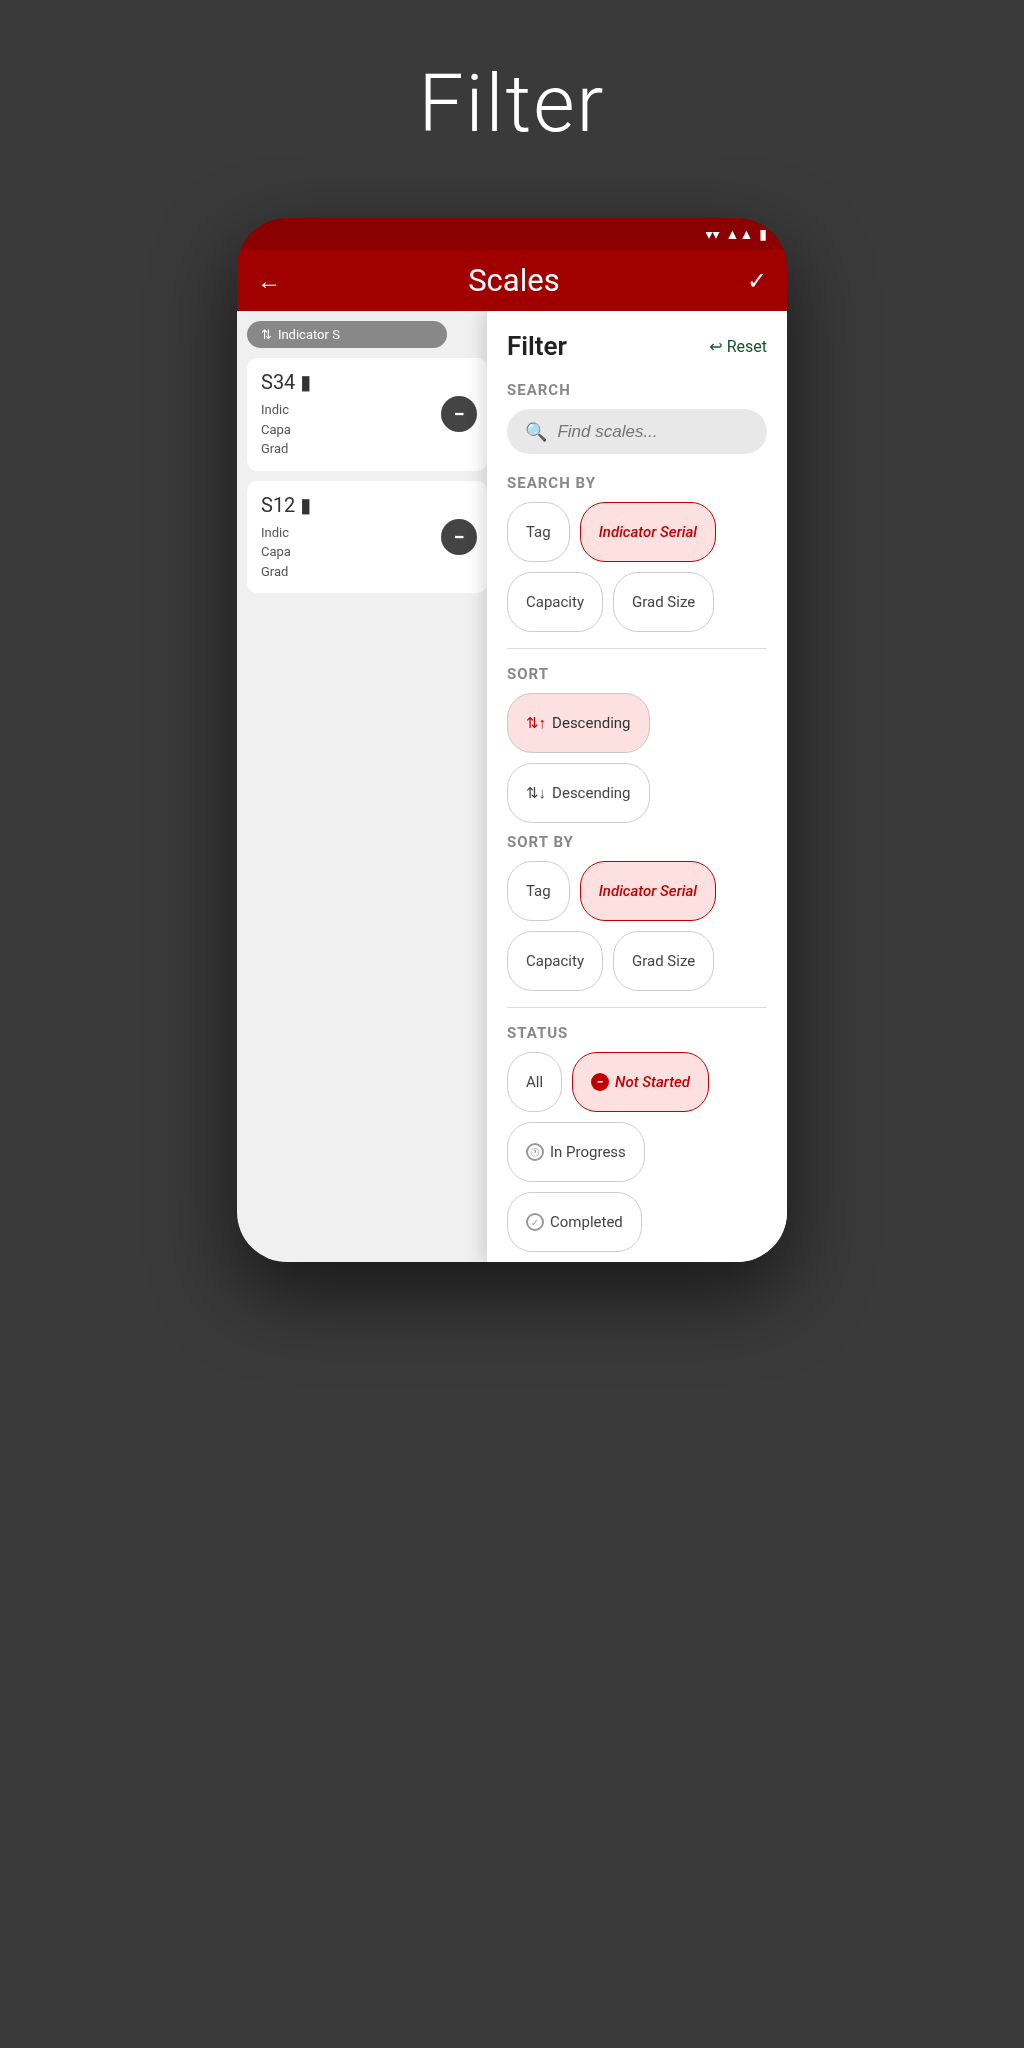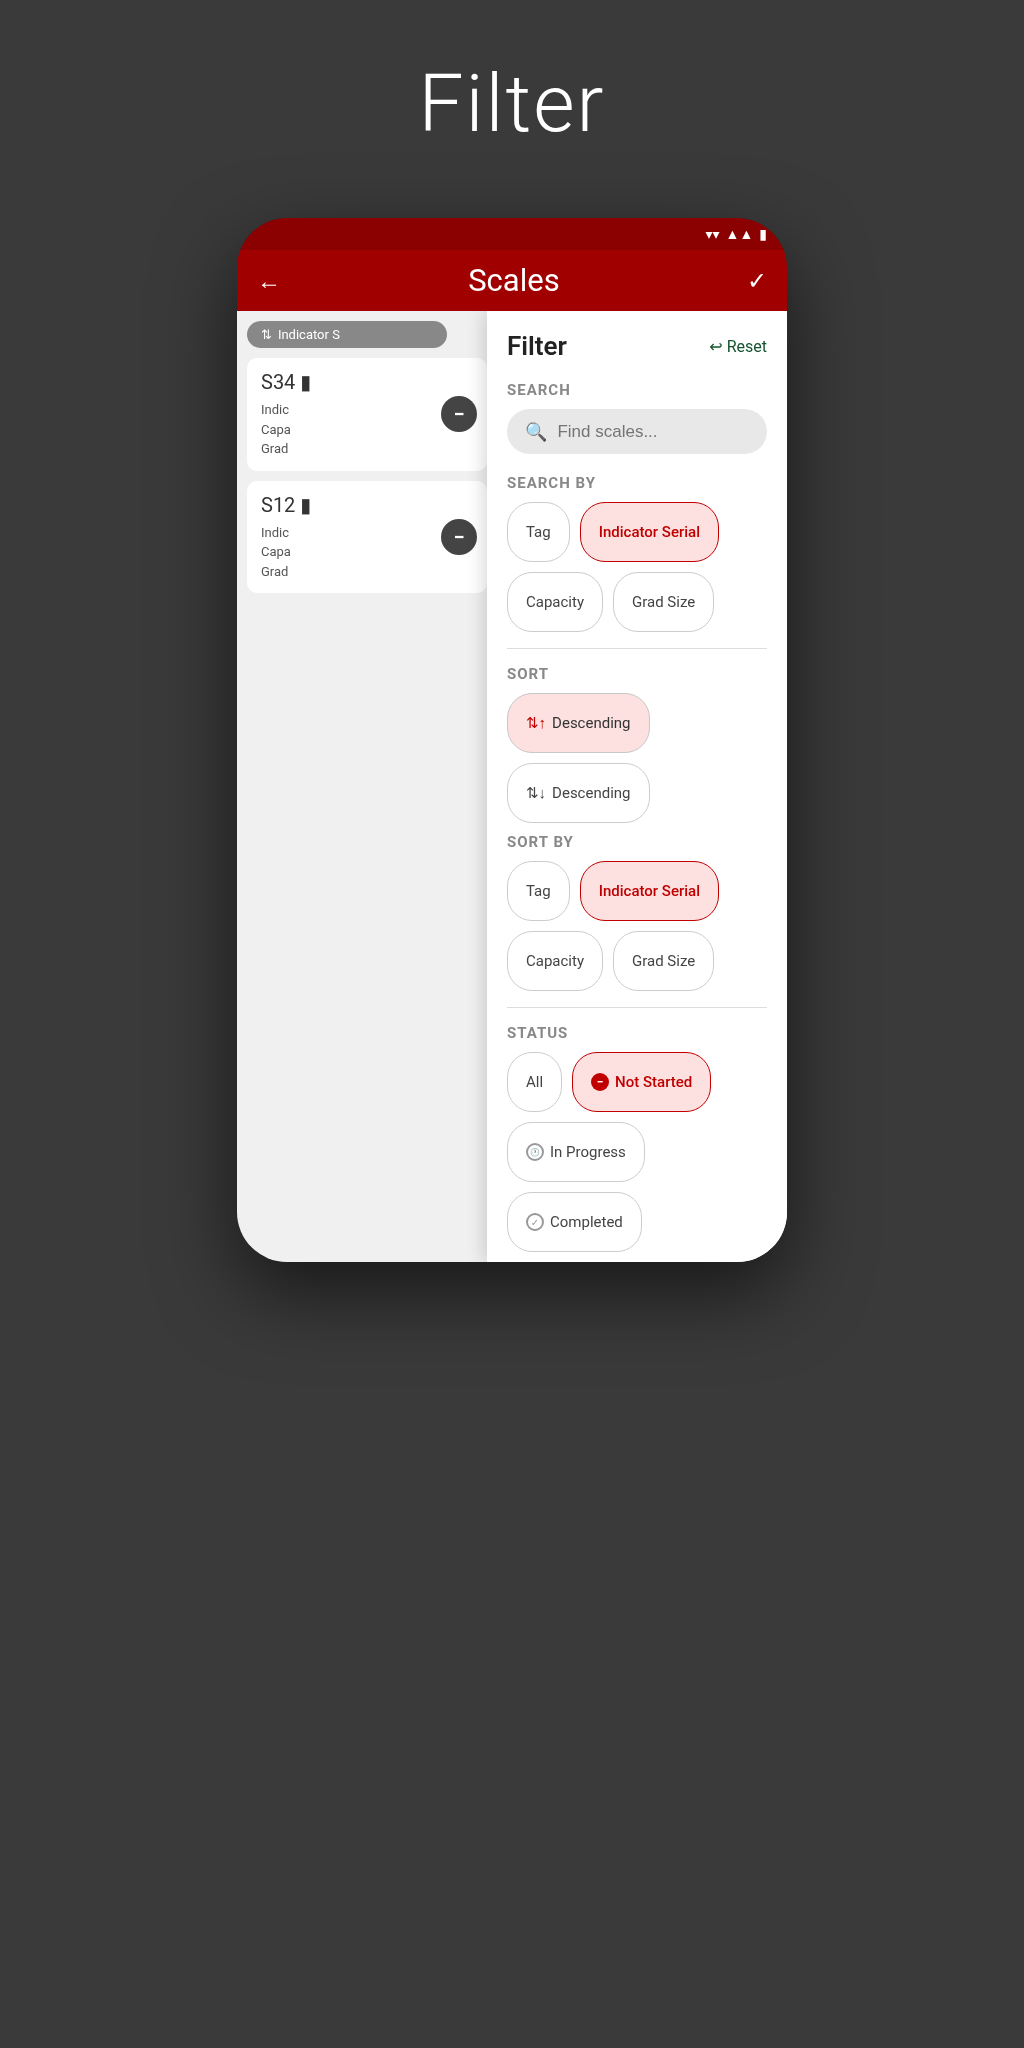--- a/index.html
+++ b/index.html
@@ -221,20 +221,21 @@
       font-size: 18px;
     }
 
     .search-input {
       background: transparent;
       border: none;
       outline: none;
       font-size: 17px;
       color: #aaa;
       width: 100%;
+      font-style: italic;
     }
 
     .divider {
       height: 1px;
       background: #ddd;
       margin: 16px 0;
     }
 
     .chips-row {
       display: flex;
@@ -254,20 +255,21 @@
       display: flex;
       align-items: center;
       gap: 6px;
     }
 
     .chip.active-red {
       background: #fde0e0;
       border-color: #c00000;
       color: #c00000;
       font-weight: 500;
+      font-style: italic;
     }
 
     .chip.active-sort {
       background: #fde0e0;
       border-color: #c8c8c8;
       color: #333;
     }
 
     .show-results-btn {
       background: #444;

